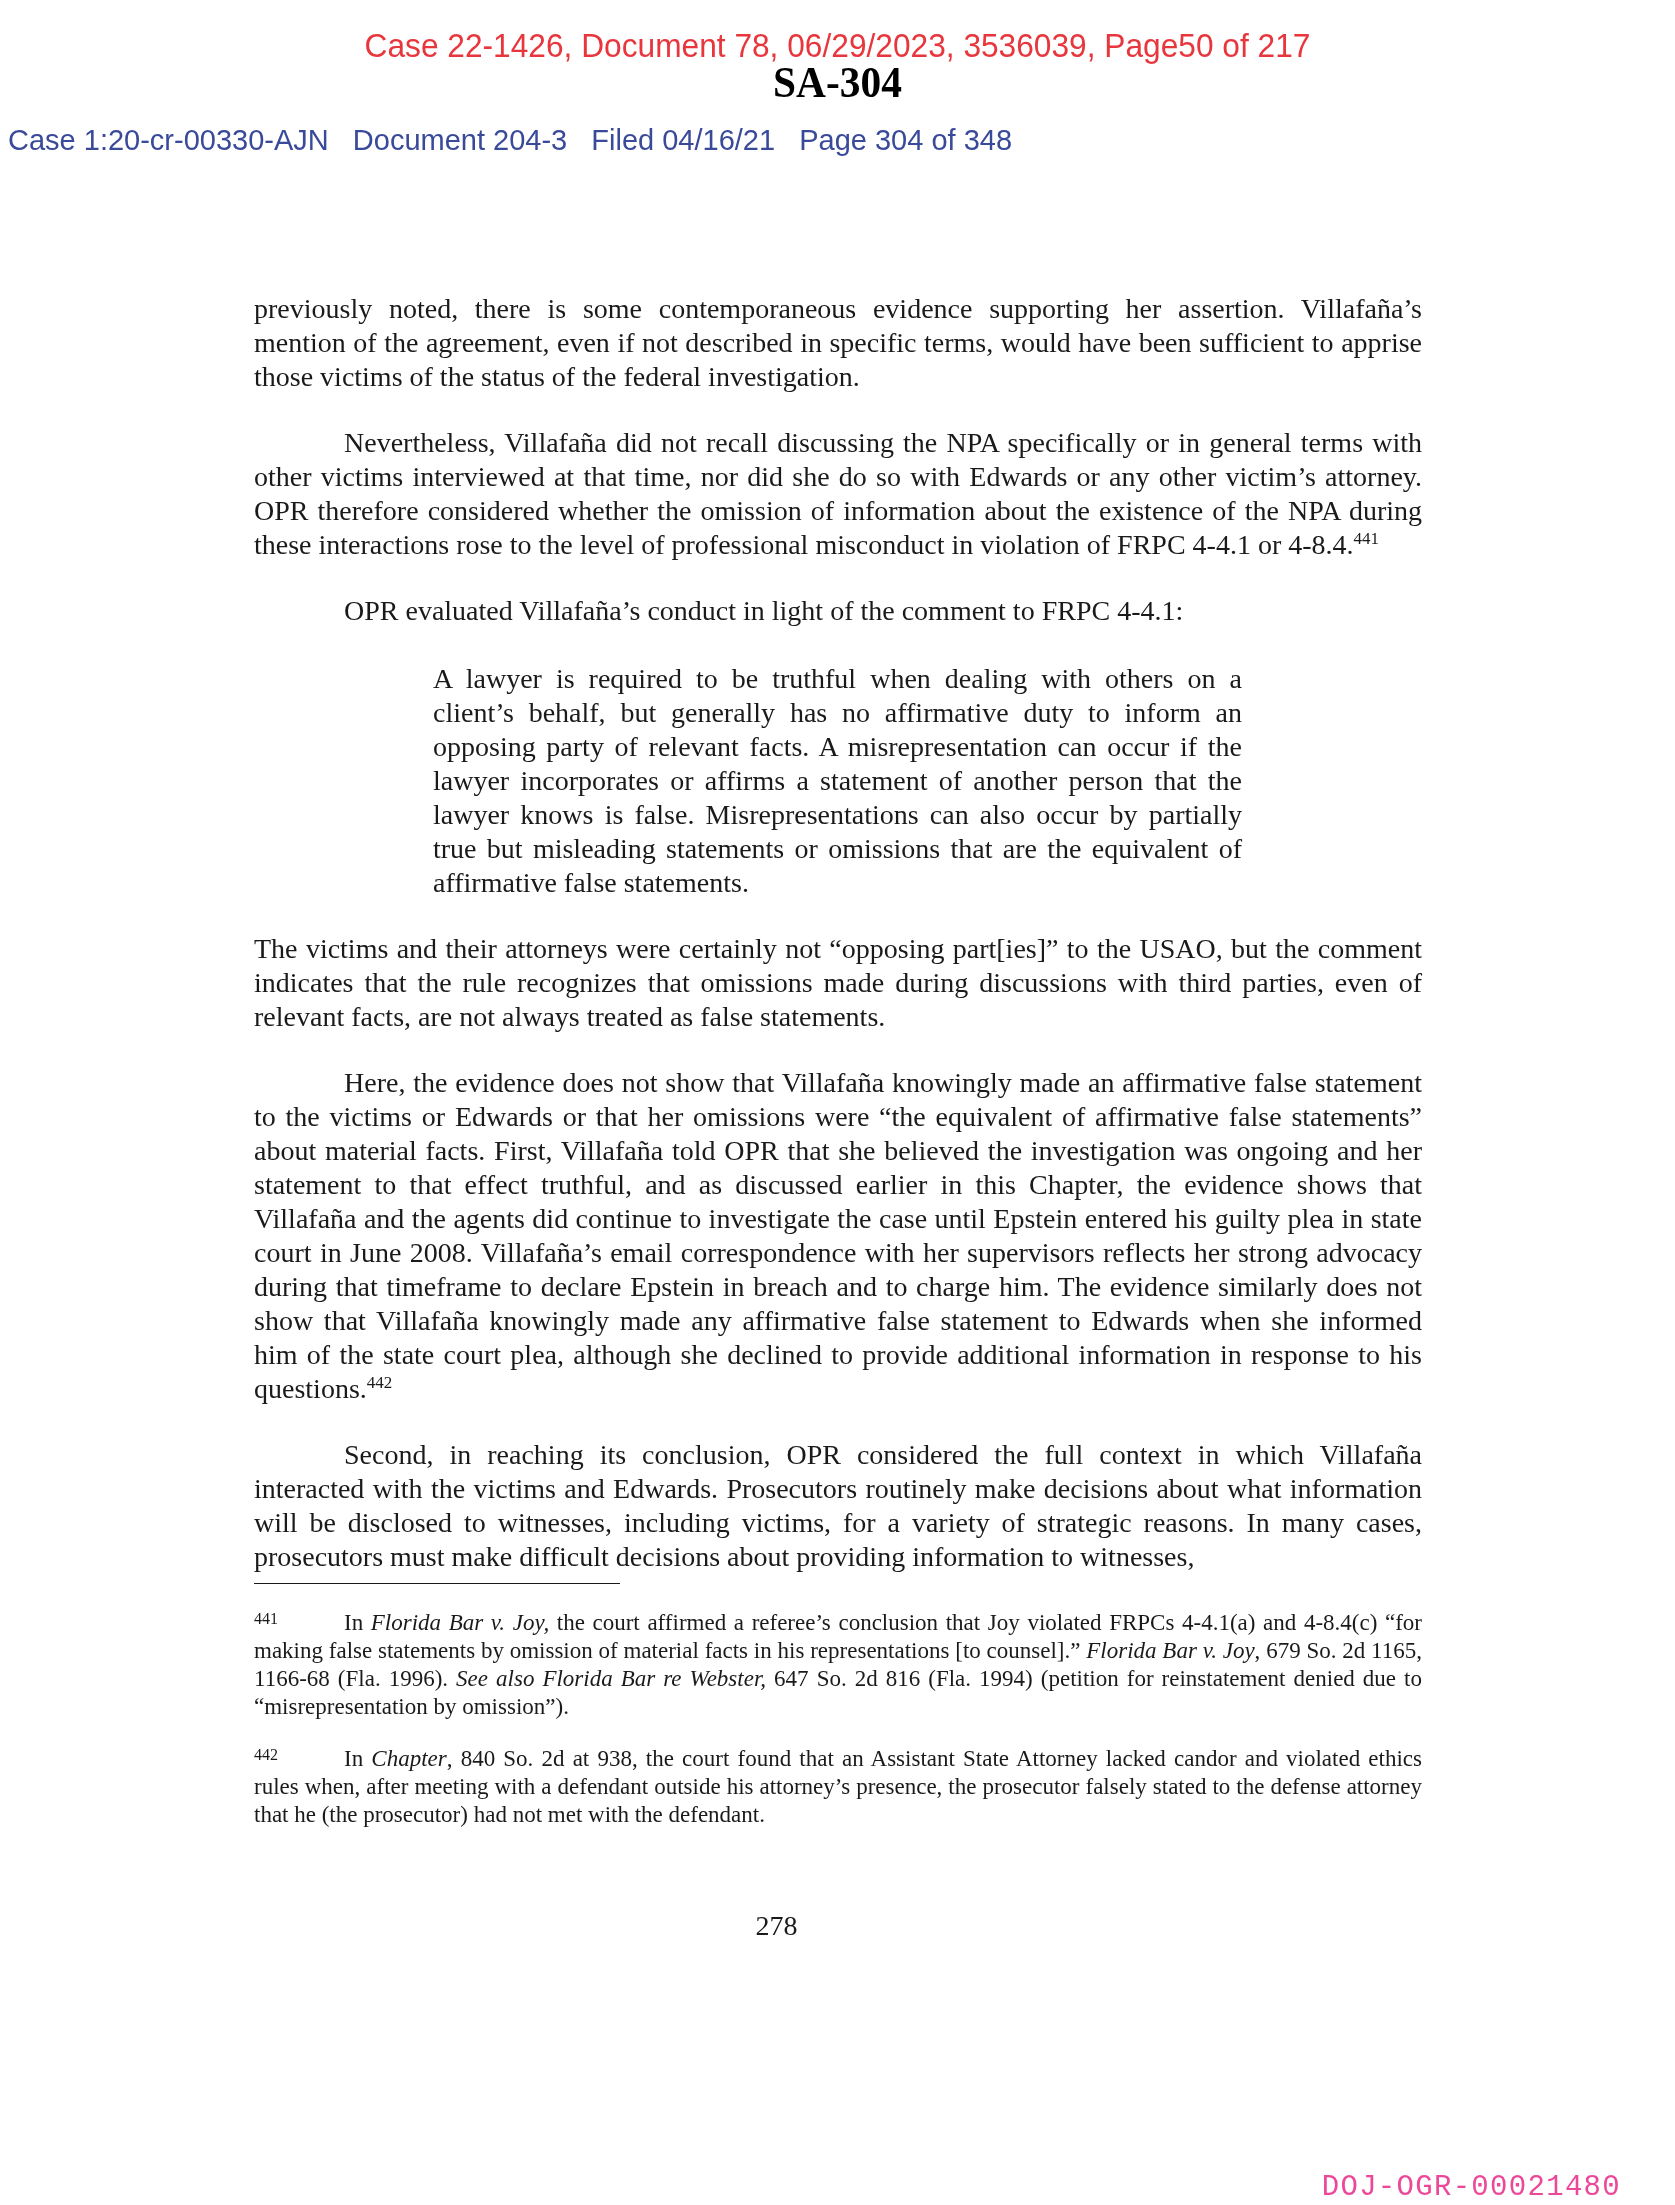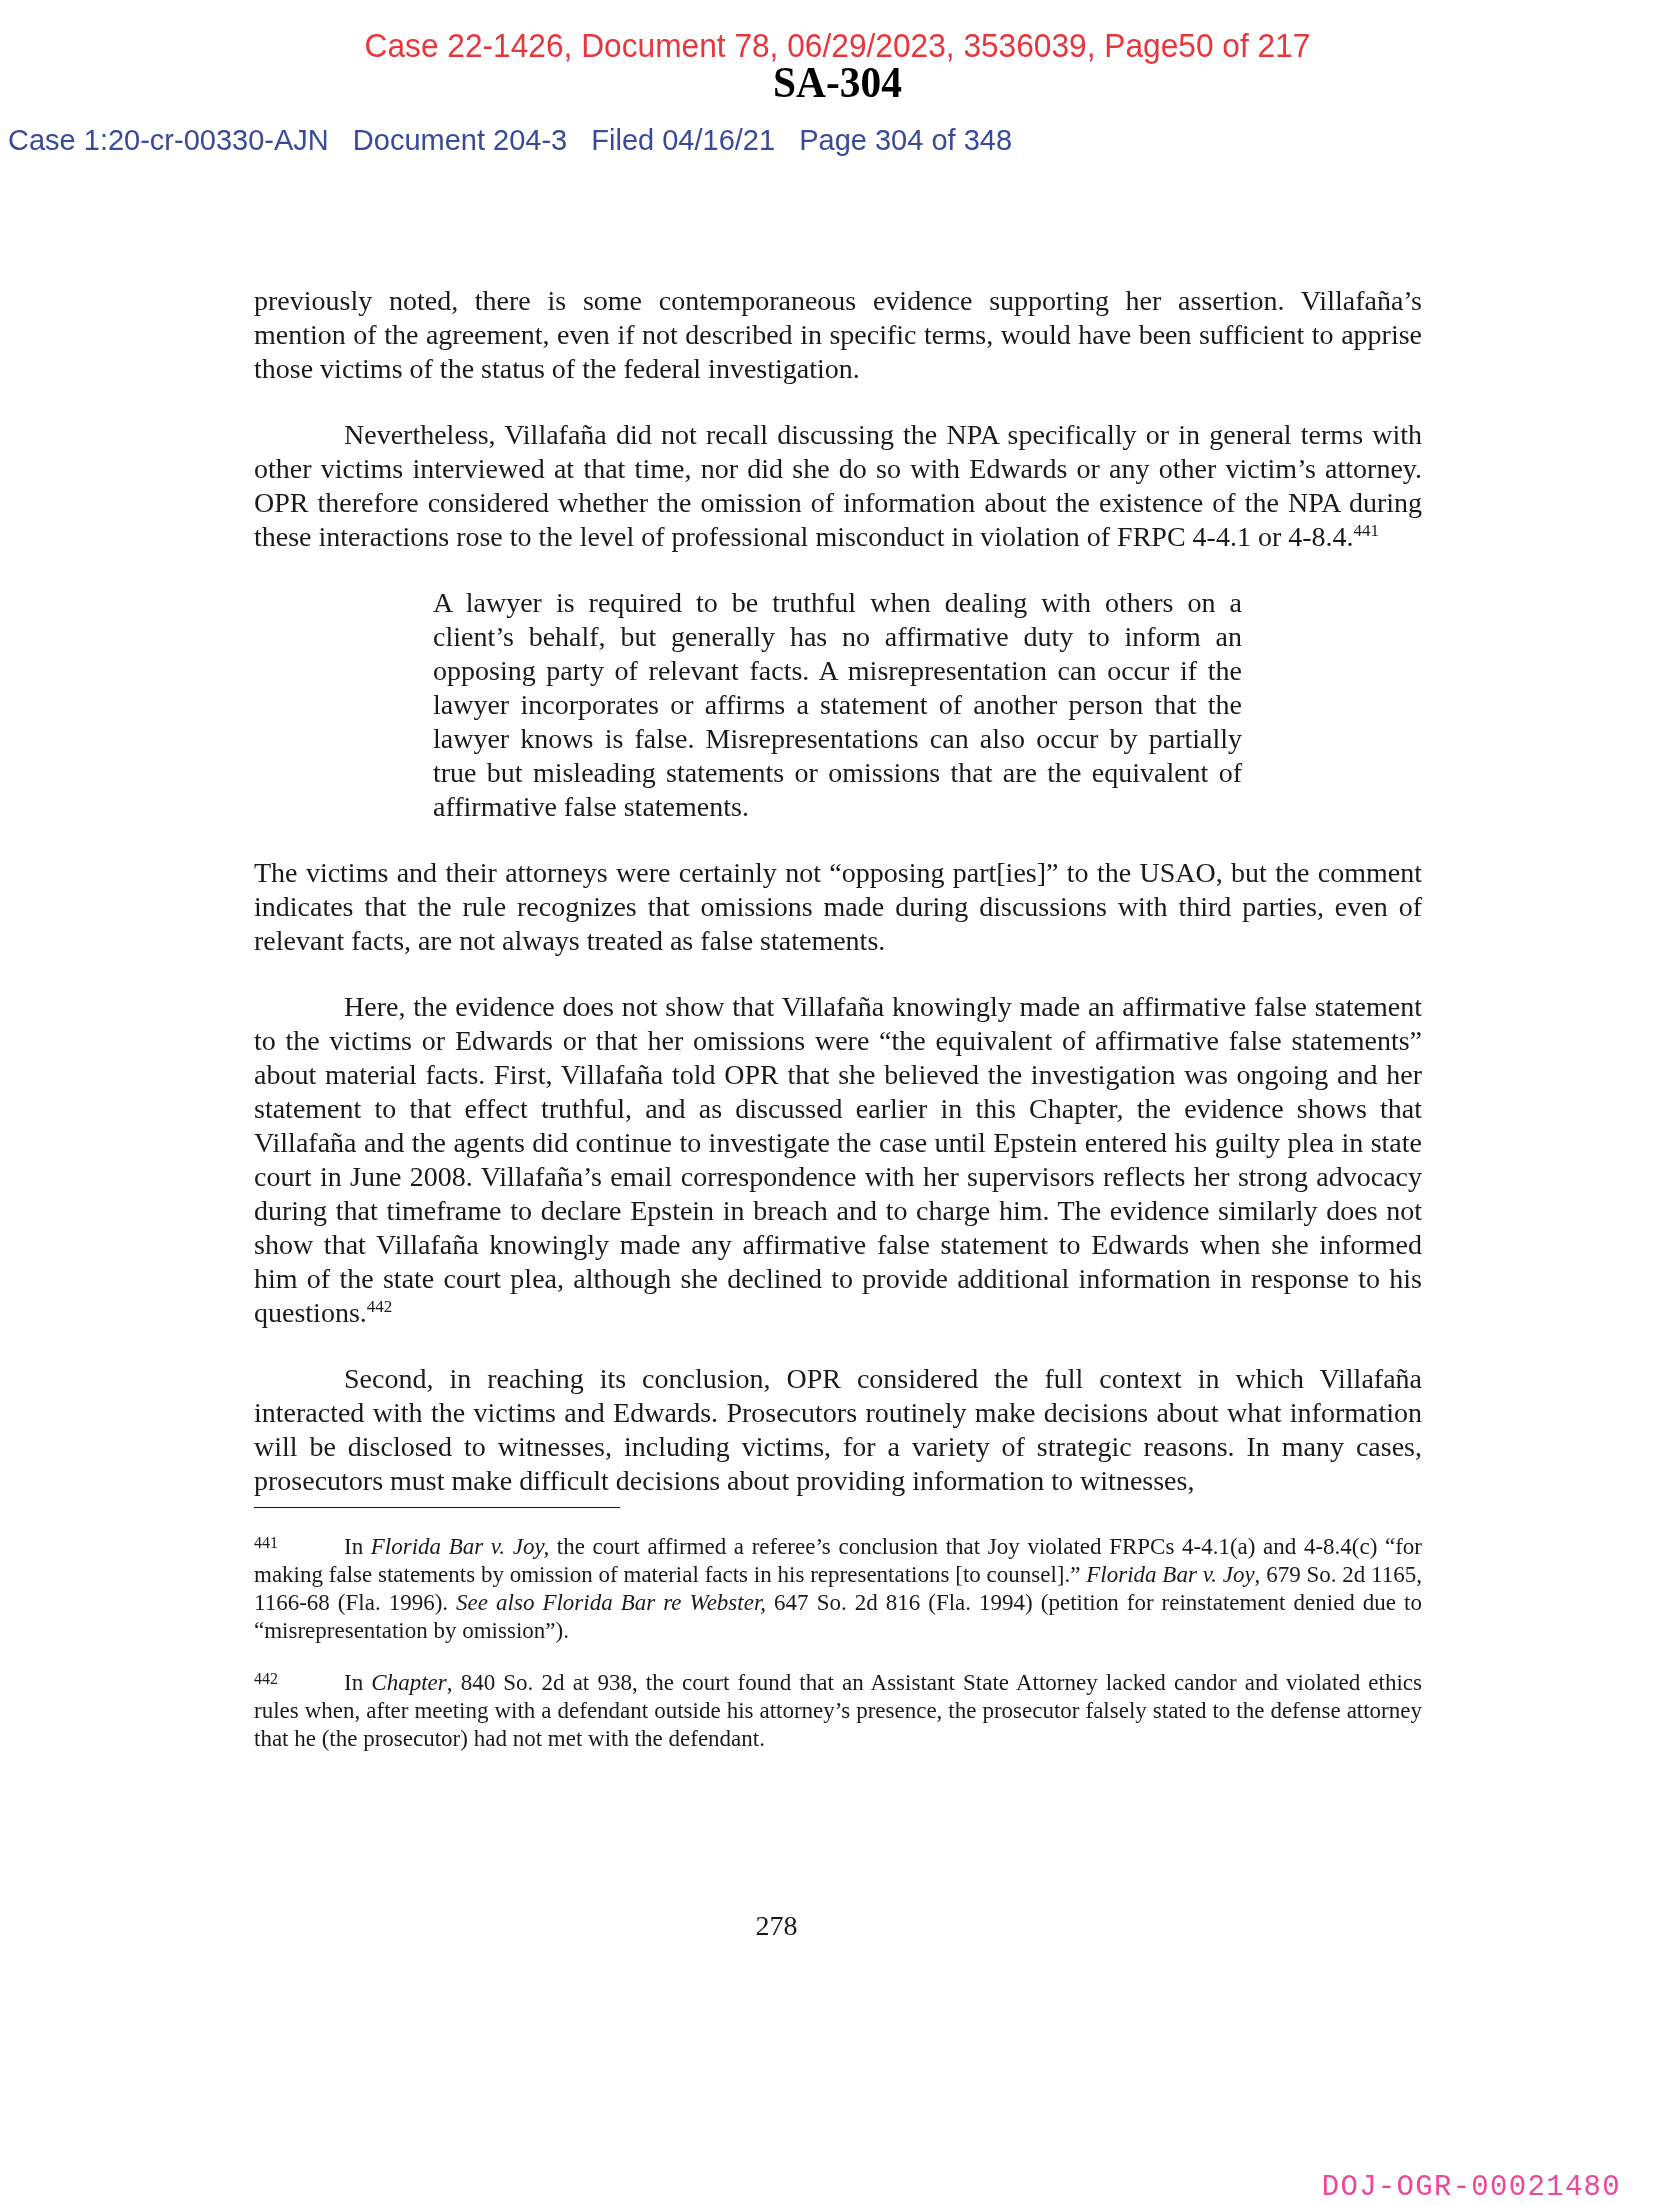--- a/index.html
+++ b/index.html
@@ -58,21 +58,21 @@
     .content {
       position: absolute;
       left: 254px;
       width: 1168px;
       top: 276px;
     }
     .para {
       font-size: 28px;
       line-height: 34px;
       text-align: justify;
-      margin: 8px 0 32px 0;
+      margin: 16px 0 32px 0;
     }
     .para.indent { text-indent: 90px; }
     .para.single { text-indent: 90px; margin-bottom: 34px; }
     .block-quote {
       font-size: 28px;
       line-height: 34px;
       text-align: justify;
       margin: 16px 180px 32px 179px;
     }
     sup {
@@ -132,20 +132,21 @@
   <span>Document 204-3</span>
   <span>Filed 04/16/21</span>
   <span>Page 304 of 348</span>
 </div>
 
 <div class="content">
   <p class="para">previously noted, there is some contemporaneous evidence supporting her assertion.  Villafaña’s mention of the agreement, even if not described in specific terms, would have been sufficient to apprise those victims of the status of the federal investigation.</p>
 
   <p class="para indent"><span>Nevertheless, Villafaña did not recall discussing the NPA specifically or in general terms with other victims interviewed at that time, nor did she do so with Edwards or any other victim’s attorney.  OPR therefore considered whether the omission of information about the existence of the NPA during these interactions rose to the level of professional misconduct in violation of FRPC 4-4.1 or 4-8.4.</span><sup>441</sup></p>
 
+  <p class="para single">OPR evaluated Villafaña’s conduct in light of the comment to FRPC 4-4.1:</p>
 
   <p class="block-quote">A lawyer is required to be truthful when dealing with others on a client’s behalf, but generally has no affirmative duty to inform an opposing party of relevant facts.  A misrepresentation can occur if the lawyer incorporates or affirms a statement of another person that the lawyer knows is false. Misrepresentations can also occur by partially true but misleading statements or omissions that are the equivalent of affirmative false statements.</p>
 
   <p class="para">The victims and their attorneys were certainly not “opposing part[ies]” to the USAO, but the comment indicates that the rule recognizes that omissions made during discussions with third parties, even of relevant facts, are not always treated as false statements.</p>
 
   <p class="para indent"><span>Here, the evidence does not show that Villafaña knowingly made an affirmative false statement to the victims or Edwards or that her omissions were “the equivalent of affirmative false statements” about material facts.  First, Villafaña told OPR that she believed the investigation was ongoing and her statement to that effect truthful, and as discussed earlier in this Chapter, the evidence shows that Villafaña and the agents did continue to investigate the case until Epstein entered his guilty plea in state court in June 2008.  Villafaña’s email correspondence with her supervisors reflects her strong advocacy during that timeframe to declare Epstein in breach and to charge him.  The evidence similarly does not show that Villafaña knowingly made any affirmative false statement to Edwards when she informed him of the state court plea, although she declined to provide additional information in response to his questions.</span><sup>442</sup></p>
 
   <p class="para indent" style="margin-bottom:0;">Second, in reaching its conclusion, OPR considered the full context in which Villafaña interacted with the victims and Edwards.  Prosecutors routinely make decisions about what information will be disclosed to witnesses, including victims, for a variety of strategic reasons.  In many cases, prosecutors must make difficult decisions about providing information to witnesses,</p>
 
   <div class="fn-rule"></div>

